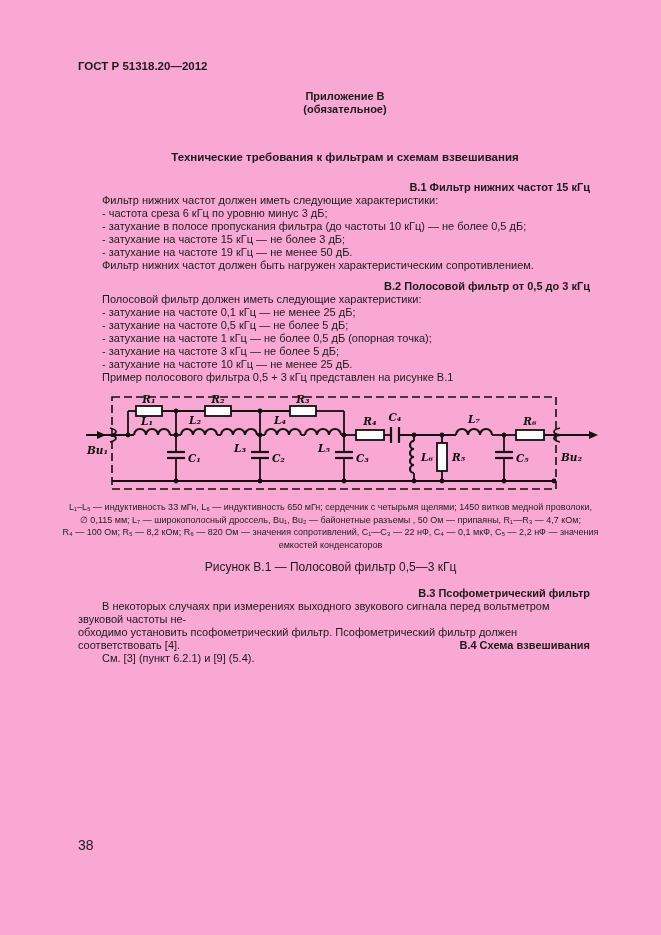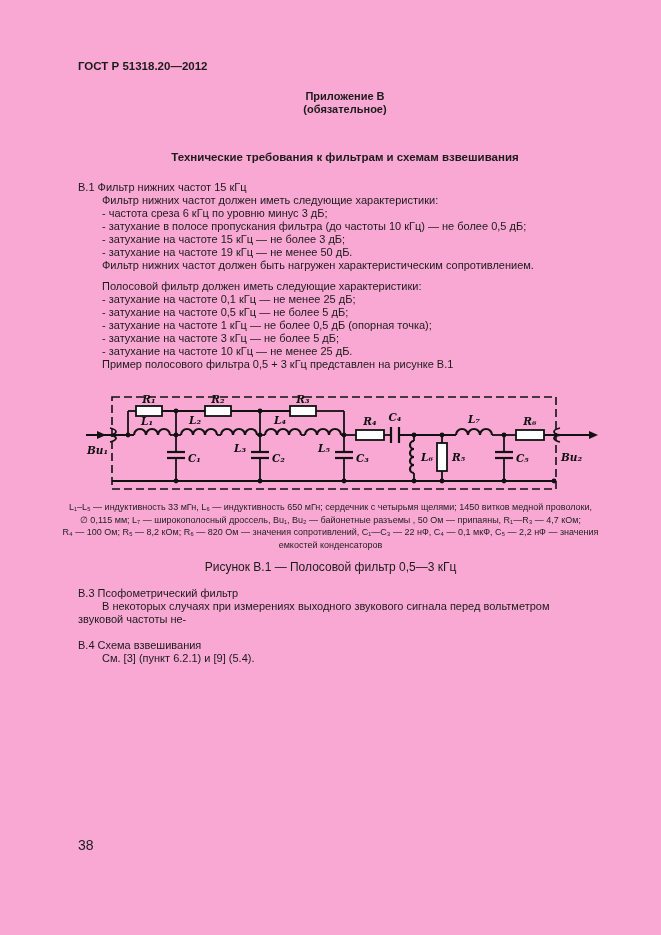--- a/index.html
+++ b/index.html
@@ -10,21 +10,21 @@
     background:#f9a8d4;
     font-family:"Liberation Sans",sans-serif;
     font-size:11px;
     color:#1b1b1b;
     overflow:hidden;
   }
   .doc-header{position:absolute;left:78px;top:60px;font-weight:bold;font-size:11.5px;}
   .annex{position:absolute;left:110px;top:90px;width:470px;text-align:center;font-weight:bold;line-height:13px;}
   .main-title{position:absolute;left:90px;top:151px;width:510px;text-align:center;font-weight:bold;font-size:11.5px;}
   .section{position:absolute;left:78px;width:512px;}
-  .sec-heading{font-weight:normal;margin:0 0 6px 24px;padding:0;}
+  .sec-heading{font-weight:bold;margin:0 0 6px 24px;padding:0;text-align:right;}
   .section p{margin:0;padding:0;line-height:13px;}
   .indent{text-indent:24px;}
   .figure-wrap{position:absolute;left:84px;top:391px;width:540px;height:104px;}
   .fig-caption{
     position:absolute;left:40px;top:501px;width:581px;
     font-size:9px;line-height:12.5px;text-align:center;
     font-family:Liberation Sans, sans-serif;color:#222;
   }
   .fig-caption div{white-space:nowrap;}
   .fig-label{position:absolute;left:78px;top:560px;width:505px;text-align:center;font-size:12px;}
@@ -59,20 +59,21 @@
     <p class="sec-heading">В.1  Фильтр нижних частот 15 кГц</p>
     <p class="indent">Фильтр нижних частот должен иметь следующие характеристики:</p>
     <p class="indent">- частота среза 6 кГц по уровню минус 3 дБ;</p>
     <p class="indent">- затухание в полосе пропускания фильтра (до частоты 10 кГц) — не более 0,5 дБ;</p>
     <p class="indent">- затухание на частоте 15 кГц — не более 3 дБ;</p>
     <p class="indent">- затухание на частоте 19 кГц — не менее 50 дБ.</p>
     <p class="indent">Фильтр нижних частот должен быть нагружен характеристическим сопротивлением.</p>
   </div>
 
   <div class="section" style="top:280px;">
+    <p class="sec-heading">В.2  Полосовой фильтр от 0,5 до 3 кГц</p>
     <p class="indent">Полосовой фильтр должен иметь следующие характеристики:</p>
     <p class="indent">- затухание на частоте 0,1 кГц — не менее 25 дБ;</p>
     <p class="indent">- затухание на частоте 0,5 кГц — не более 5 дБ;</p>
     <p class="indent">- затухание на частоте 1 кГц — не более 0,5 дБ (опорная точка);</p>
     <p class="indent">- затухание на частоте 3 кГц — не более 5 дБ;</p>
     <p class="indent">- затухание на частоте 10 кГц — не менее 25 дБ.</p>
     <p class="indent">Пример полосового фильтра 0,5 + 3 кГц представлен на рисунке В.1</p>
   </div>
 
   <div class="figure-wrap">
@@ -211,20 +212,21 @@
     <div>∅ 0,115 мм; L₇ — широкополосный дроссель, Вu₁, Вu₂ — байонетные разъемы , 50 Ом — припаяны, R₁—R₃ — 4,7 кОм;</div>
     <div>R₄ — 100 Ом; R₅ — 8,2 кОм; R₆ — 820 Ом — значения сопротивлений, С₁—С₃ — 22 нФ, С₄ — 0,1 мкФ, С₅ — 2,2 нФ — значения</div>
     <div>емкостей конденсаторов</div>
   </div>
 
   <div class="fig-label">Рисунок В.1 — Полосовой фильтр 0,5—3 кГц</div>
 
   <div class="section" style="top:587px;">
     <p class="sec-heading">В.3  Псофометрический фильтр</p>
     <p class="indent">В некоторых случаях при измерениях выходного звукового сигнала перед вольтметром звуковой частоты не-</p>
+    <p>обходимо установить псофометрический фильтр. Псофометрический фильтр должен соответствовать [4].</p>
   </div>
 
   <div class="section" style="top:639px;">
     <p class="sec-heading">В.4  Схема взвешивания</p>
     <p class="indent">См. [3] (пункт 6.2.1) и [9] (5.4).</p>
   </div>
 
   <div class="page-number">38</div>
 
 </div>

